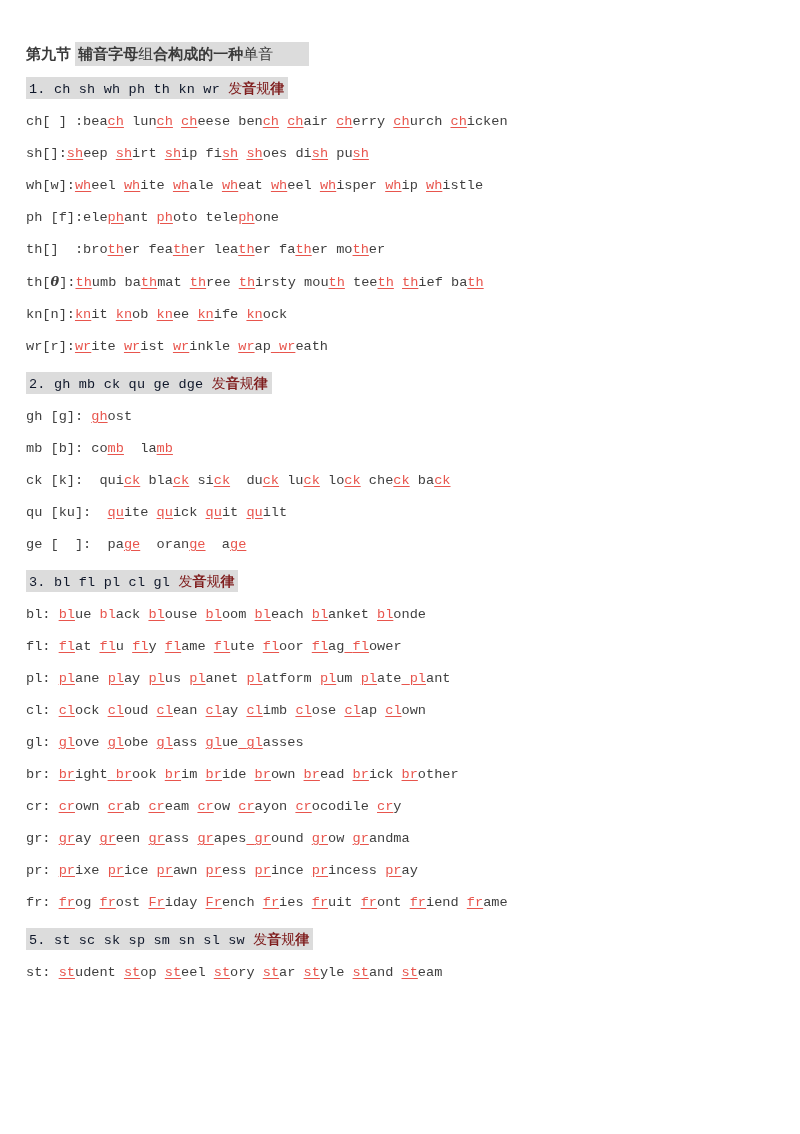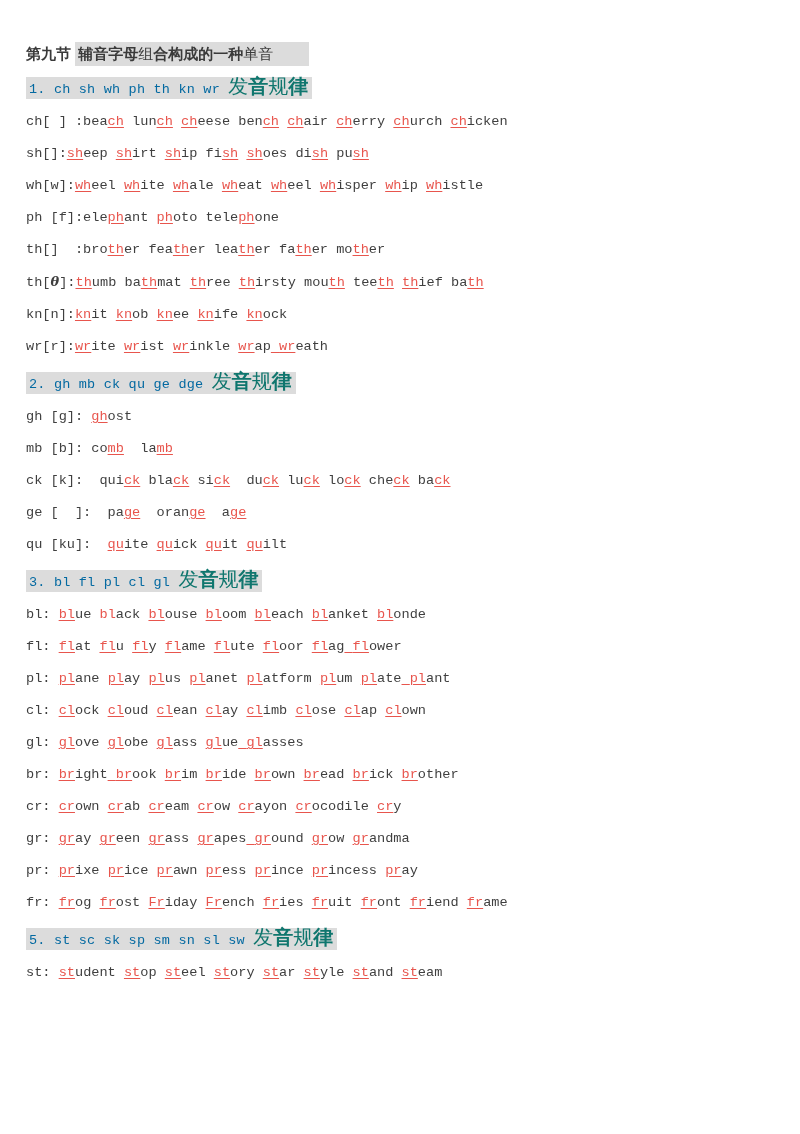--- a/index.html
+++ b/index.html
@@ -59,27 +59,27 @@
     white-space: nowrap;
     margin: 5px 0 1px 0;
   }
   .sec-head .hl {
     background: #dcdcdc;
     padding: 3px 4px 3px 3px;
   }
   .sec-head .lat {
     font-family: "Liberation Mono", "DejaVu Sans Mono", monospace;
     font-size: 13.5px;
-    color: #0369a1;
+    color: #0f172a;
     letter-spacing: .2px;
   }
   .sec-head .cn {
     font-family: Liberation Mono, monospace;
-    font-size: 20px;
-    color: #0f766e;
+    font-size: 14px;
+    color: #7f1d1d;
   }
   .sec-head .cn .b { font-weight: bold; }
   .sec-head .cn .n { font-weight: normal; }
 
   
   .row {
     font-family: "Liberation Mono", "DejaVu Sans Mono", monospace;
     font-size: 13.6px;
     line-height: 32px;
     white-space: pre;
@@ -129,22 +129,22 @@
         <div class="row"><span class="key">wh[w]:</span><span><span class="hi">wh</span><span class="w">eel</span></span><span> </span><span><span class="hi">wh</span><span class="w">ite</span></span><span> </span><span><span class="hi">wh</span><span class="w">ale</span></span><span> </span><span><span class="hi">wh</span><span class="w">eat</span></span><span> </span><span><span class="hi">wh</span><span class="w">eel</span></span><span> </span><span><span class="hi">wh</span><span class="w">isper</span></span><span> </span><span><span class="hi">wh</span><span class="w">ip</span></span><span> </span><span><span class="hi">wh</span><span class="w">istle</span></span></div>
         <div class="row"><span class="key">ph [f]:</span><span><span class="w">ele</span><span class="hi">ph</span><span class="w">ant</span></span><span> </span><span><span class="hi">ph</span><span class="w">oto</span></span><span> </span><span><span class="w">tele</span><span class="hi">ph</span><span class="w">one</span></span></div>
         <div class="row"><span class="key">th[]  :</span><span><span class="w">bro</span><span class="hi">th</span><span class="w">er</span></span><span> </span><span><span class="w">fea</span><span class="hi">th</span><span class="w">er</span></span><span> </span><span><span class="w">lea</span><span class="hi">th</span><span class="w">er</span></span><span> </span><span><span class="w">fa</span><span class="hi">th</span><span class="w">er</span></span><span> </span><span><span class="w">mo</span><span class="hi">th</span><span class="w">er</span></span></div>
         <div class="row"><span class="key">th[<span class="theta">θ</span>]:</span><span><span class="hi">th</span><span class="w">umb</span></span><span> </span><span><span class="w">ba</span><span class="hi">th</span><span class="w">mat</span></span><span> </span><span><span class="hi">th</span><span class="w">ree</span></span><span> </span><span><span class="hi">th</span><span class="w">irsty</span></span><span> </span><span><span class="w">mou</span><span class="hi">th</span></span><span> </span><span><span class="w">tee</span><span class="hi">th</span></span><span> </span><span><span class="hi">th</span><span class="w">ief</span></span><span> </span><span><span class="w">ba</span><span class="hi">th</span></span></div>
         <div class="row"><span class="key">kn[n]:</span><span><span class="hi">kn</span><span class="w">it</span></span><span> </span><span><span class="hi">kn</span><span class="w">ob</span></span><span> </span><span><span class="hi">kn</span><span class="w">ee</span></span><span> </span><span><span class="hi">kn</span><span class="w">ife</span></span><span> </span><span><span class="hi">kn</span><span class="w">ock</span></span></div>
         <div class="row"><span class="key">wr[r]:</span><span><span class="hi">wr</span><span class="w">ite</span></span><span> </span><span><span class="hi">wr</span><span class="w">ist</span></span><span> </span><span><span class="hi">wr</span><span class="w">inkle</span></span><span> </span><span><span class="hi">wr</span><span class="w">ap</span></span><span class="joiner"> </span><span><span class="hi">wr</span><span class="w">eath</span></span></div>
         <div class="sec-head"><span class="hl"><span class="lat">2. gh mb ck qu ge dge </span><span class="cn"><span class="n">发</span><span class="b">音</span><span class="n">规</span><span class="b">律</span></span></span></div>
         <div class="row"><span class="key">gh [g]: </span><span><span class="hi">gh</span><span class="w">ost</span></span></div>
         <div class="row"><span class="key">mb [b]: </span><span><span class="w">co</span><span class="hi">mb</span></span><span> </span><span><span class="w"> la</span><span class="hi">mb</span></span></div>
         <div class="row"><span class="key">ck [k]:  </span><span><span class="w">qui</span><span class="hi">ck</span></span><span> </span><span><span class="w">bla</span><span class="hi">ck</span></span><span> </span><span><span class="w">si</span><span class="hi">ck</span></span><span> </span><span><span class="w"> du</span><span class="hi">ck</span></span><span> </span><span><span class="w">lu</span><span class="hi">ck</span></span><span> </span><span><span class="w">lo</span><span class="hi">ck</span></span><span> </span><span><span class="w">che</span><span class="hi">ck</span></span><span> </span><span><span class="w">ba</span><span class="hi">ck</span></span></div>
+        <div class="row"><span class="key">qu [ku]:  </span><span><span class="hi">qu</span><span class="w">ite</span></span><span> </span><span><span class="hi">qu</span><span class="w">ick</span></span><span> </span><span><span class="hi">qu</span><span class="w">it</span></span><span> </span><span><span class="hi">qu</span><span class="w">ilt</span></span></div>
         <div class="row"><span class="key">ge [  ]:  </span><span><span class="w">pa</span><span class="hi">ge</span></span><span> </span><span><span class="w"> oran</span><span class="hi">ge</span></span><span> </span><span><span class="w"> a</span><span class="hi">ge</span></span></div>
-        <div class="row"><span class="key">qu [ku]:  </span><span><span class="hi">qu</span><span class="w">ite</span></span><span> </span><span><span class="hi">qu</span><span class="w">ick</span></span><span> </span><span><span class="hi">qu</span><span class="w">it</span></span><span> </span><span><span class="hi">qu</span><span class="w">ilt</span></span></div>
         <div class="sec-head"><span class="hl"><span class="lat">3. bl fl pl cl gl </span><span class="cn"><span class="n">发</span><span class="b">音</span><span class="n">规</span><span class="b">律</span></span></span></div>
         <div class="row"><span class="key">bl: </span><span><span class="hi">bl</span><span class="w">ue</span></span><span> </span><span><span class="hi-nu">bl</span><span class="w">ack</span></span><span> </span><span><span class="hi">bl</span><span class="w">ouse</span></span><span> </span><span><span class="hi">bl</span><span class="w">oom</span></span><span> </span><span><span class="hi">bl</span><span class="w">each</span></span><span> </span><span><span class="hi">bl</span><span class="w">anket</span></span><span> </span><span><span class="hi">bl</span><span class="w">onde</span></span></div>
         <div class="row"><span class="key">fl: </span><span><span class="hi">fl</span><span class="w">at</span></span><span> </span><span><span class="hi">fl</span><span class="w">u</span></span><span> </span><span><span class="hi">fl</span><span class="w">y</span></span><span> </span><span><span class="hi">fl</span><span class="w">ame</span></span><span> </span><span><span class="hi">fl</span><span class="w">ute</span></span><span> </span><span><span class="hi">fl</span><span class="w">oor</span></span><span> </span><span><span class="hi">fl</span><span class="w">ag</span></span><span class="joiner"> </span><span><span class="hi">fl</span><span class="w">ower</span></span></div>
         <div class="row"><span class="key">pl: </span><span><span class="hi">pl</span><span class="w">ane</span></span><span> </span><span><span class="hi">pl</span><span class="w">ay</span></span><span> </span><span><span class="hi">pl</span><span class="w">us</span></span><span> </span><span><span class="hi">pl</span><span class="w">anet</span></span><span> </span><span><span class="hi">pl</span><span class="w">atform</span></span><span> </span><span><span class="hi">pl</span><span class="w">um</span></span><span> </span><span><span class="hi">pl</span><span class="w">ate</span></span><span class="joiner"> </span><span><span class="hi">pl</span><span class="w">ant</span></span></div>
         <div class="row"><span class="key">cl: </span><span><span class="hi">cl</span><span class="w">ock</span></span><span> </span><span><span class="hi">cl</span><span class="w">oud</span></span><span> </span><span><span class="hi">cl</span><span class="w">ean</span></span><span> </span><span><span class="hi">cl</span><span class="w">ay</span></span><span> </span><span><span class="hi">cl</span><span class="w">imb</span></span><span> </span><span><span class="hi">cl</span><span class="w">ose</span></span><span> </span><span><span class="hi">cl</span><span class="w">ap</span></span><span> </span><span><span class="hi">cl</span><span class="w">own</span></span></div>
         <div class="row"><span class="key">gl: </span><span><span class="hi">gl</span><span class="w">ove</span></span><span> </span><span><span class="hi">gl</span><span class="w">obe</span></span><span> </span><span><span class="hi">gl</span><span class="w">ass</span></span><span> </span><span><span class="hi">gl</span><span class="w">ue</span></span><span class="joiner"> </span><span><span class="hi">gl</span><span class="w">asses</span></span></div>
         <div class="row"><span class="key">br: </span><span><span class="hi">br</span><span class="w">ight</span></span><span class="joiner"> </span><span><span class="hi">br</span><span class="w">ook</span></span><span> </span><span><span class="hi">br</span><span class="w">im</span></span><span> </span><span><span class="hi">br</span><span class="w">ide</span></span><span> </span><span><span class="hi">br</span><span class="w">own</span></span><span> </span><span><span class="hi">br</span><span class="w">ead</span></span><span> </span><span><span class="hi">br</span><span class="w">ick</span></span><span> </span><span><span class="hi">br</span><span class="w">other</span></span></div>
         <div class="row"><span class="key">cr: </span><span><span class="hi">cr</span><span class="w">own</span></span><span> </span><span><span class="hi">cr</span><span class="w">ab</span></span><span> </span><span><span class="hi">cr</span><span class="w">eam</span></span><span> </span><span><span class="hi">cr</span><span class="w">ow</span></span><span> </span><span><span class="hi">cr</span><span class="w">ayon</span></span><span> </span><span><span class="hi">cr</span><span class="w">ocodile</span></span><span> </span><span><span class="hi">cr</span><span class="w">y</span></span></div>
         <div class="row"><span class="key">gr: </span><span><span class="hi">gr</span><span class="w">ay</span></span><span> </span><span><span class="hi">gr</span><span class="w">een</span></span><span> </span><span><span class="hi">gr</span><span class="w">ass</span></span><span> </span><span><span class="hi">gr</span><span class="w">apes</span></span><span class="joiner"> </span><span><span class="hi">gr</span><span class="w">ound</span></span><span> </span><span><span class="hi">gr</span><span class="w">ow</span></span><span> </span><span><span class="hi">gr</span><span class="w">andma</span></span></div>
         <div class="row"><span class="key">pr: </span><span><span class="hi">pr</span><span class="w">ixe</span></span><span> </span><span><span class="hi">pr</span><span class="w">ice</span></span><span> </span><span><span class="hi">pr</span><span class="w">awn</span></span><span> </span><span><span class="hi">pr</span><span class="w">ess</span></span><span> </span><span><span class="hi">pr</span><span class="w">ince</span></span><span> </span><span><span class="hi">pr</span><span class="w">incess</span></span><span> </span><span><span class="hi">pr</span><span class="w">ay</span></span></div>

